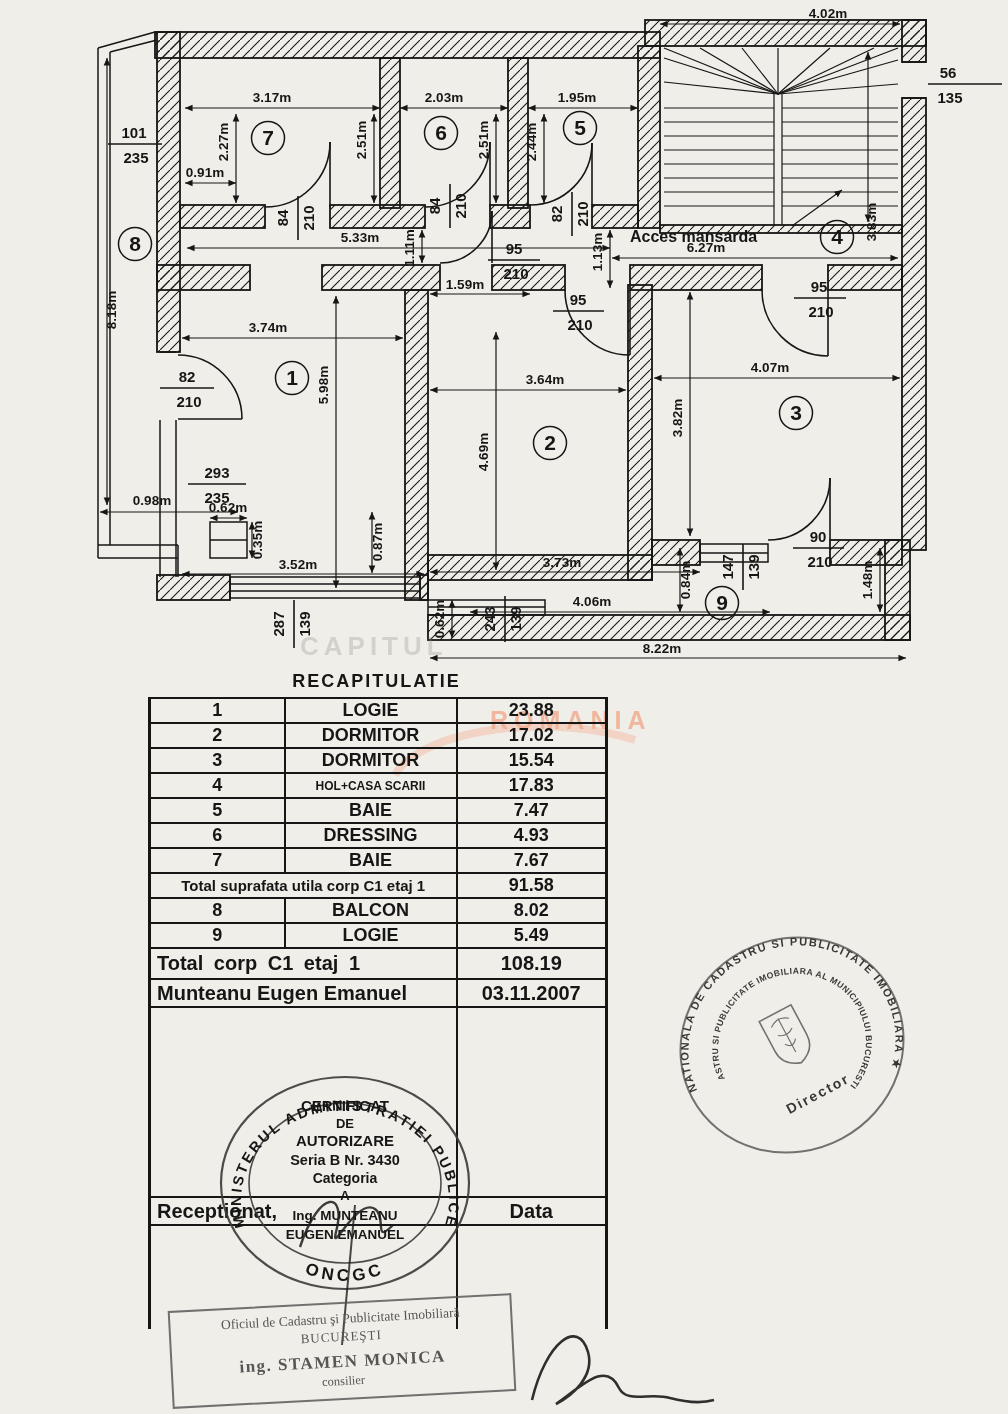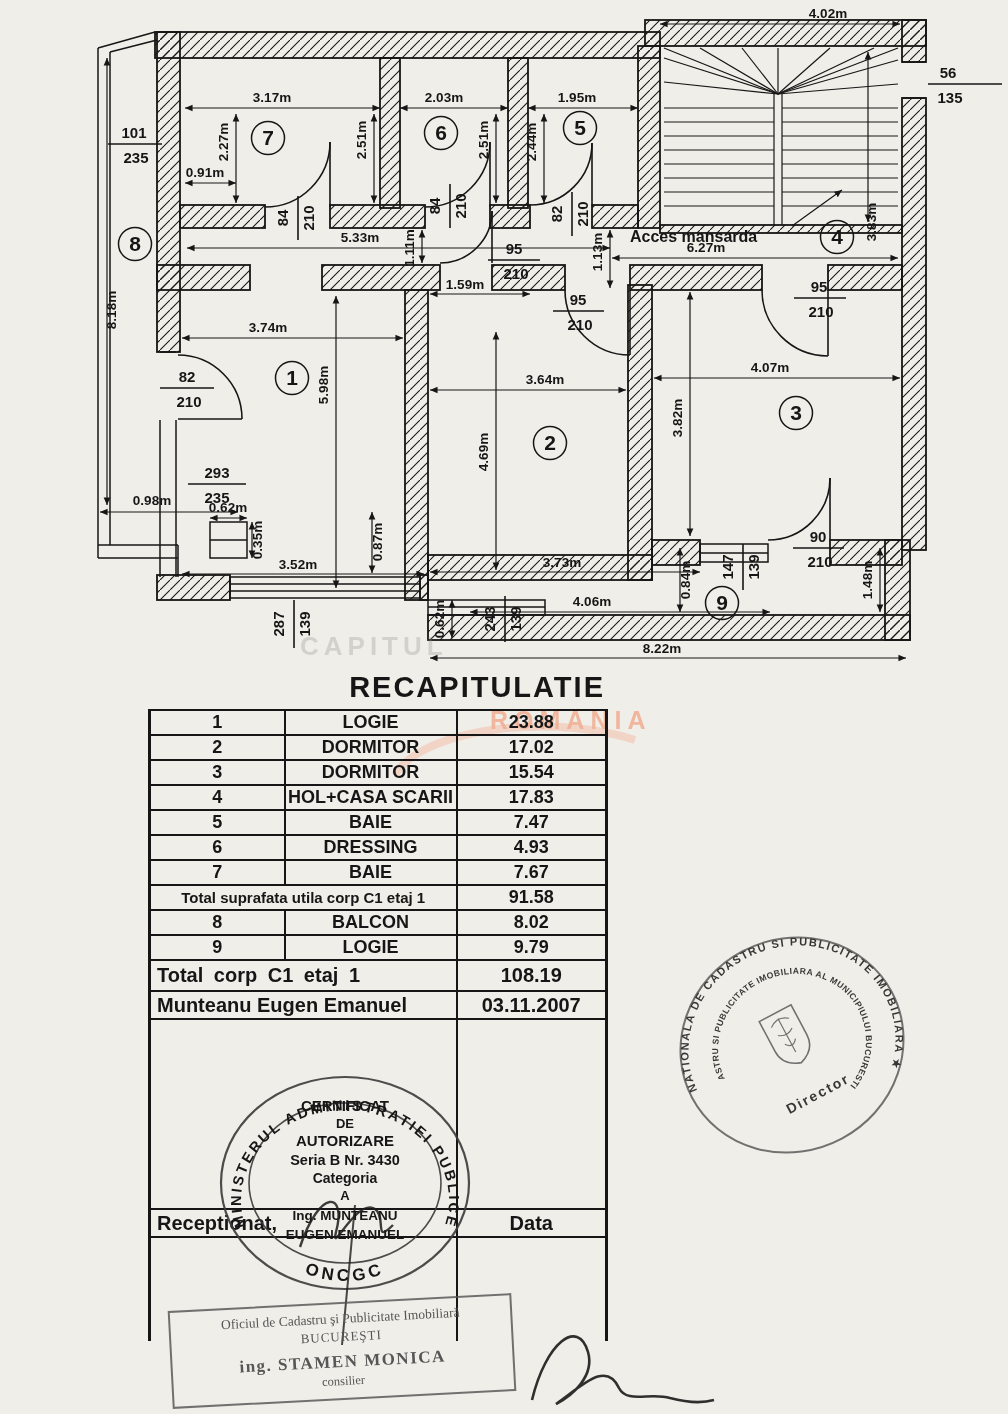--- a/index.html
+++ b/index.html
@@ -11,21 +11,21 @@
   .st{stroke:#161616;stroke-width:1.2;fill:none;}
   .dl{stroke:#161616;stroke-width:1.2;}
   .fl{stroke:#161616;stroke-width:1.6;}
   .arc{stroke:#161616;stroke-width:1.6;fill:none;}
   .dm{font-size:13.5px;}
   .fr{font-size:15px;}
   .rc{font-size:21px;}
   .ghost{font-size:26px;fill:#8a8a84;opacity:.28;letter-spacing:5px;}
   
   #recap{position:absolute;left:148px;top:671px;width:457px;}
-  #recap .title{text-align:right;font-size:29px;font-weight:bold;letter-spacing:2px;margin-bottom:5px;}
+  #recap .title{text-align:center;font-size:18px;font-weight:bold;letter-spacing:2px;margin-bottom:5px;}
   table{border-collapse:collapse;width:457px;table-layout:fixed;}
   td,th{border:2px solid #161616;padding:0;font-weight:bold;text-align:center;overflow:hidden;}
   tr.hd th{font-size:18px;line-height:1.25;height:50px;border-top:3px solid #161616;}
   td{font-size:18px;height:23px;}
   .lb{text-align:left;padding-left:6px;margin-top:46px;}
   .t1{font-size:15px;}
   .t2{font-size:20px;height:29px;word-spacing:5px;}
   .ex{font-size:20px;height:26px;}
   .bL{border-left:3px solid #161616!important;}
   .bR{border-right:3px solid #161616!important;}
@@ -336,21 +336,21 @@
             <td>DORMITOR</td>
             <td class="bR">17.02</td>
           </tr>
     <tr>
             <td class="bL">3</td>
             <td>DORMITOR</td>
             <td class="bR">15.54</td>
           </tr>
     <tr>
             <td class="bL">4</td>
-            <td style="font-size:18px">HOL+CASA SCARII</td>
+            <td style="font-size:12px">HOL+CASA SCARII</td>
             <td class="bR">17.83</td>
           </tr>
     <tr>
             <td class="bL">5</td>
             <td>BAIE</td>
             <td class="bR">7.47</td>
           </tr>
     <tr>
             <td class="bL">6</td>
             <td>DRESSING</td>
@@ -366,21 +366,21 @@
             <td class="bR">91.58</td>
           </tr>
     <tr>
             <td class="bL">8</td>
             <td>BALCON</td>
             <td class="bR">8.02</td>
           </tr>
     <tr>
             <td class="bL">9</td>
             <td>LOGIE</td>
-            <td class="bR">9.79</td>
+            <td class="bR">5.49</td>
           </tr>
     <tr>
             <td class="bL t2 lb" colspan="2">Total corp C1 etaj 1</td>
             <td class="bR t2">108.19</td>
           </tr>
     <tr>
             <td class="bL ex lb" colspan="2">Munteanu Eugen Emanuel</td>
             <td class="bR ex">03.11.2007</td>
           </tr>
     <tr style="height:190px">

